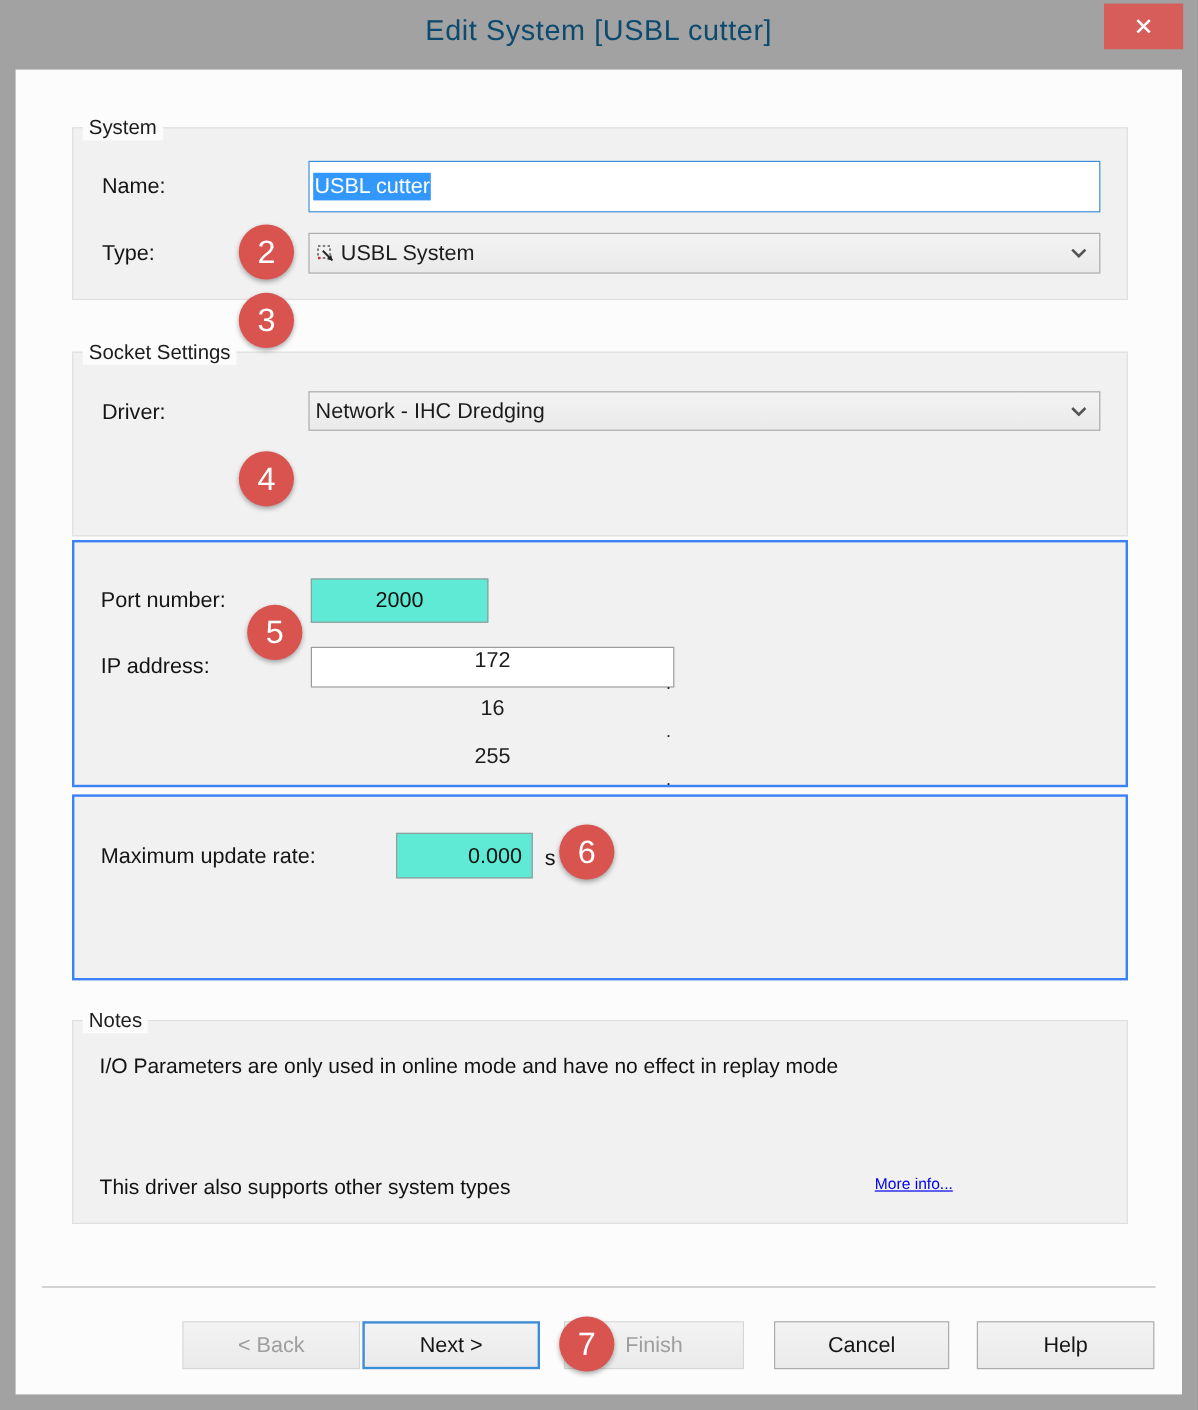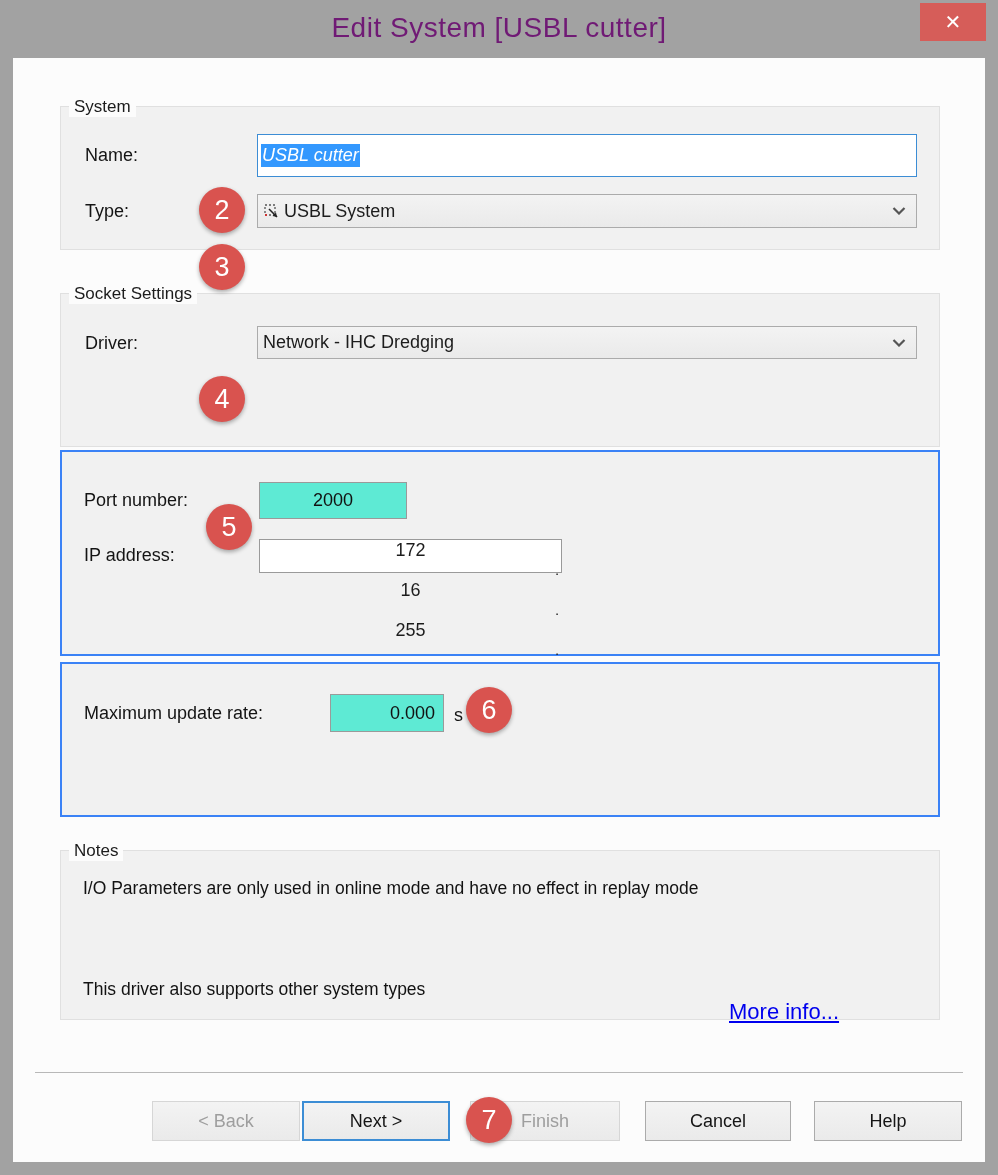--- a/index.html
+++ b/index.html
@@ -6,21 +6,21 @@
   html,body { background:#888; }
   .screen {
     position:relative; width:998px; height:1175px;
     background:#a2a2a2; overflow:hidden;
     font-family:"Liberation Sans", sans-serif; color:#1c1c1c;
   }
   
   .titlebar { position:absolute; left:0; top:0; width:998px; height:58px; }
   .title {
     position:absolute; left:0; right:0; top:12px; text-align:center;
-    font-size:28px; color:#701a75; letter-spacing:0.5px;
+    font-size:24px; color:#0c4a6e; letter-spacing:0.5px;
   }
   .close-btn {
     position:absolute; right:12px; top:3px; width:66px; height:38px;
     background:#d65d59; border:none; color:#fff; font-size:20px;
     display:flex; align-items:center; justify-content:center; cursor:pointer;
     font-family:"Liberation Sans", sans-serif;
   }
   
   .content {
     position:absolute; left:13px; top:58px; width:972px; height:1104px;
@@ -34,21 +34,21 @@
     padding:0 5px; font-size:17px; color:#1c1c1c; line-height:21px;
   }
   .panel { position:absolute; background:#f1f1f1; border:2px solid #3b82f6; }
   .field-label { position:absolute; font-size:18px; color:#141414; }
 
   
   .textbox {
     position:absolute; background:#fff; border:1px solid #3c8dd5;
     display:flex; align-items:center; padding-left:3px; font-size:18px;
   }
-  .sel-text { background:#3398fe; color:#fff; padding:1px 1px;font-style:italic; }
+  .sel-text { background:#3398fe; color:#fff; padding:1px 1px; }
 
   
   .combo {
     position:absolute; background:linear-gradient(180deg,#f3f3f3,#eaeaea);
     border:1px solid #ababab; display:flex; align-items:center;
     padding-left:5px; font-size:18px; cursor:default;
   }
   .combo .chev { position:absolute; right:10px; top:50%; transform:translateY(-50%); }
   .type-icon { width:17px; height:17px; margin-right:4px; flex:0 0 auto; }
 
@@ -67,21 +67,21 @@
   
   .callout {
     position:absolute; width:46px; height:46px; border-radius:50%;
     background:#d9534f; color:#fff; font-size:27px;
     display:flex; align-items:center; justify-content:center;
     box-shadow:0 2px 4px rgba(0,0,0,.33); z-index:5;
   }
 
   
   .note-text { position:absolute; font-size:17.5px; color:#121212; }
-  .link { position:absolute; font-size:22px; color:#0000ee; text-decoration:underline; cursor:pointer;margin-top:20px; }
+  .link { position:absolute; font-size:13px; color:#0000ee; text-decoration:underline; cursor:pointer; }
 
   .separator { position:absolute; background:#b8b8b8; }
 
   
   .btn {
     position:absolute; height:40px;
     background:linear-gradient(180deg,#f3f3f3,#eaeaea);
     border:1px solid #ababab; font-family:"Liberation Sans", sans-serif;
     font-size:18px; color:#151515; display:flex; align-items:center; justify-content:center;
     cursor:pointer;

